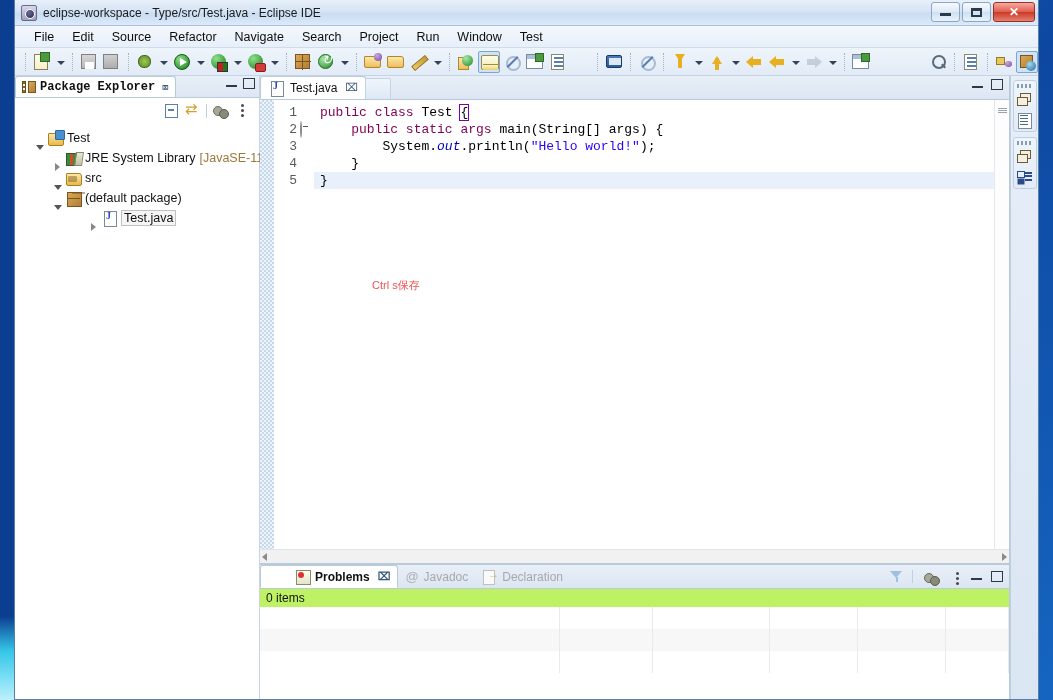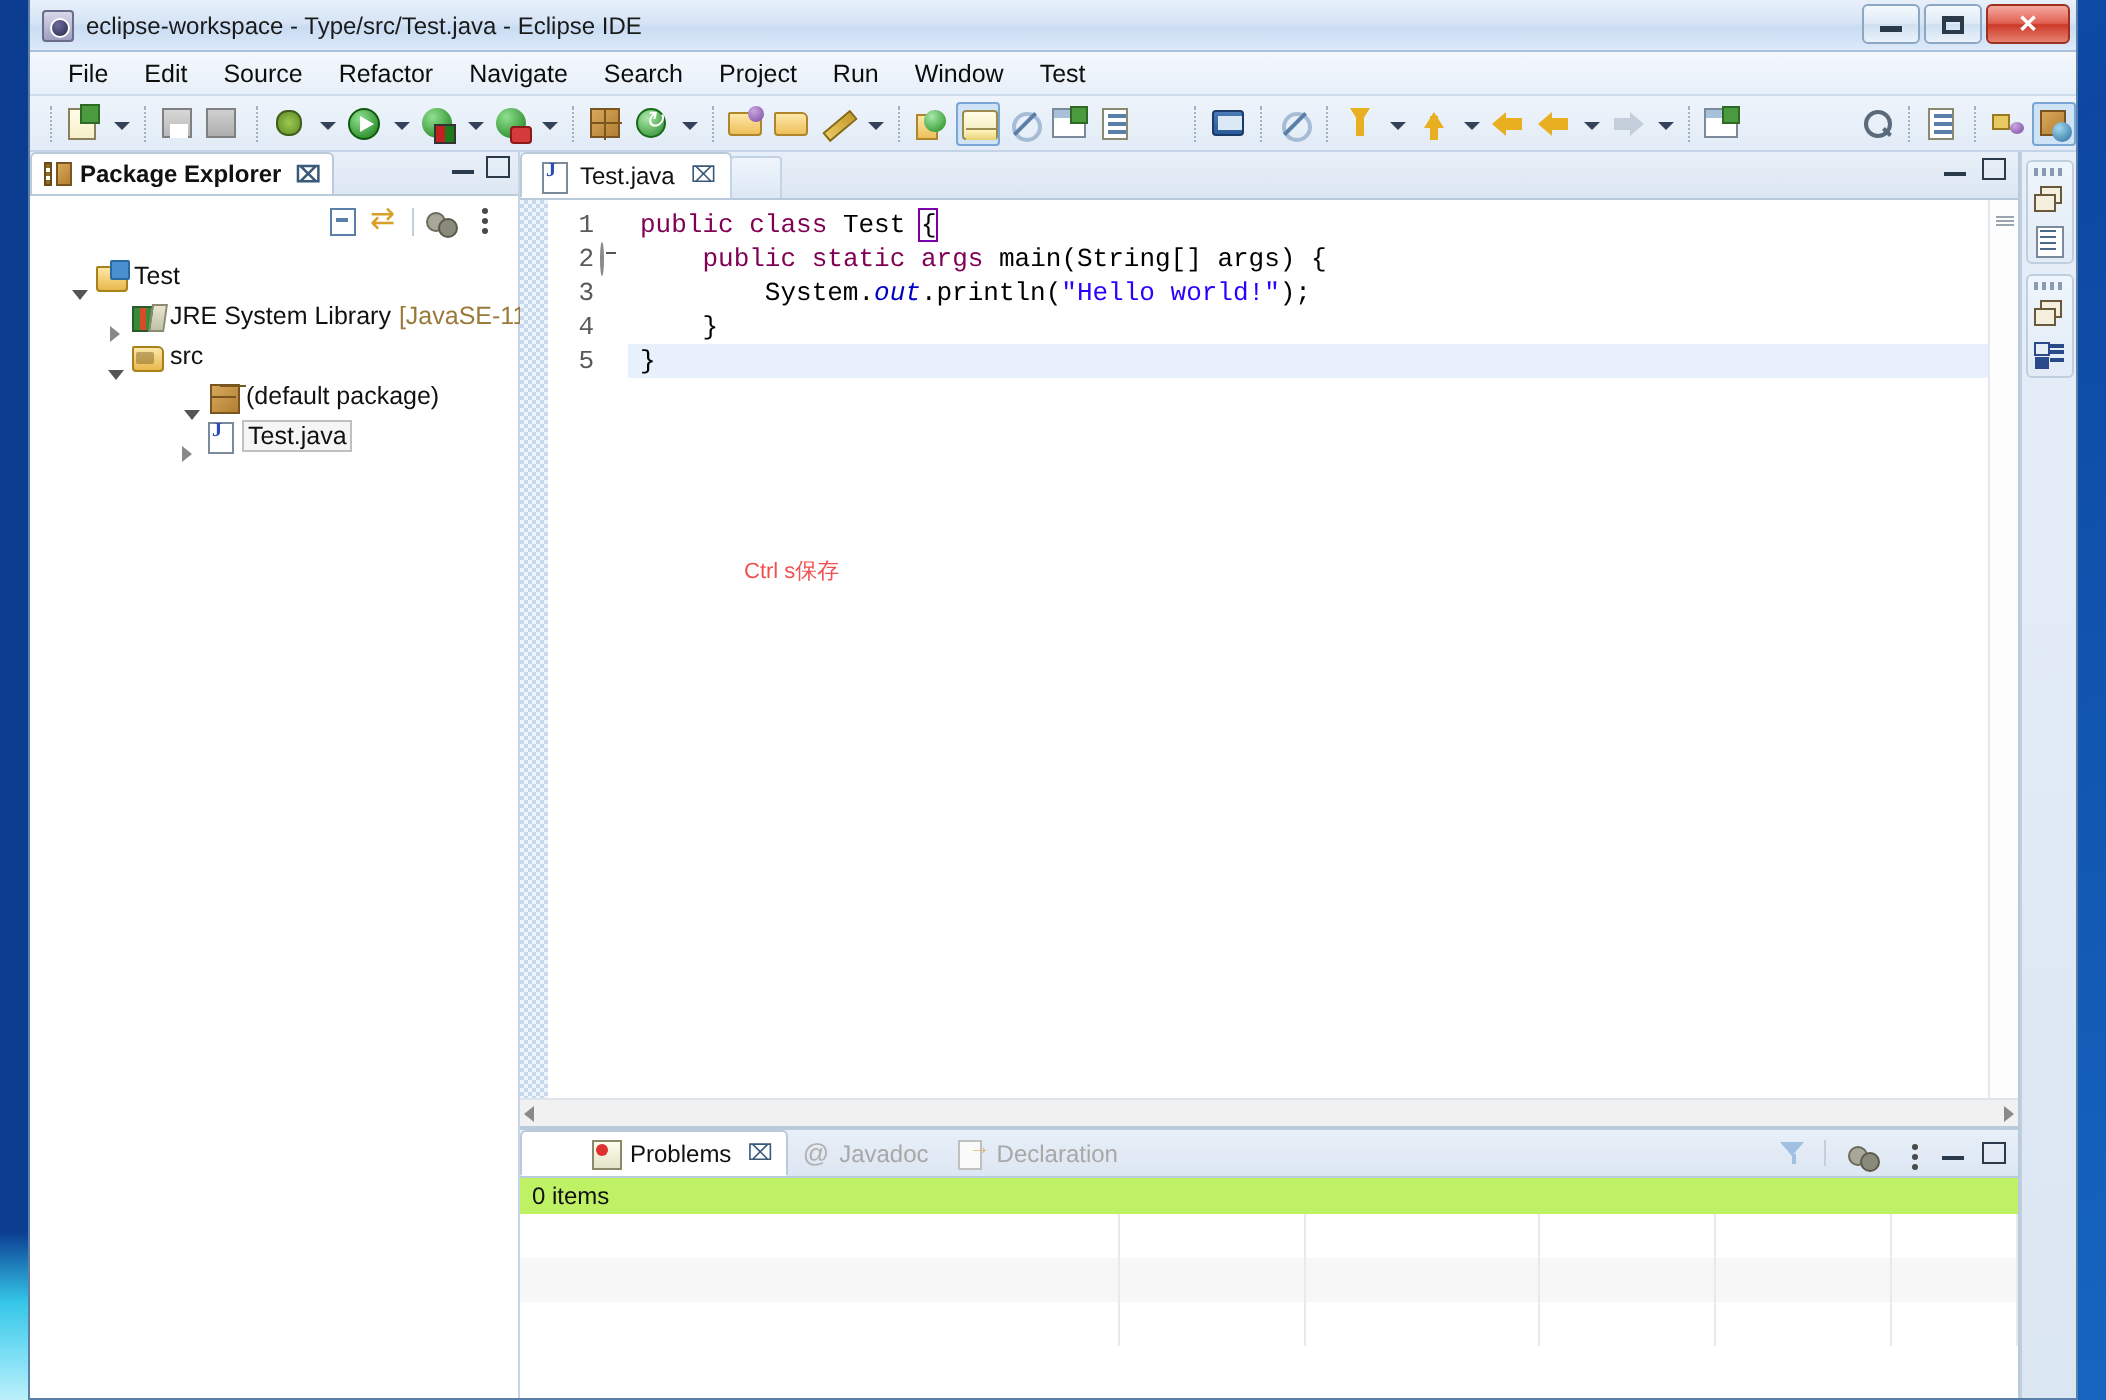--- a/index.html
+++ b/index.html
@@ -215,21 +215,21 @@
     border-bottom:1px solid #b9cada;
     position:relative;
   }
   .view-tab {
     display:flex; align-items:center; gap:4px; height:21px; padding:0 6px;
     background: linear-gradient(180deg,#fdfefe,#eef4fb);
     border:1px solid #b9cada; border-bottom:none;
     border-radius:3px 3px 0 0;
     font-size:12px; color:#111; font-weight:bold;
   }
-  .view-tab.active { background:#fff; }
+  .view-tab.active { background:#fff;font-family:Liberation Mono, monospace; }
   .tab-x { font-size:11px; color:#3a5a7a; margin-left:3px; }
   .view-tb-right { position:absolute; right:4px; top:2px; display:flex; gap:6px; align-items:center;}
   .vt-min { width:11px; height:10px; position:relative;}
   .vt-min::after{content:""; position:absolute; left:0;bottom:2px;width:11px;height:2px;background:#2a3a4a;}
   .vt-max { width:12px; height:11px; border:1.5px solid #2a3a4a; }
   .vt-max::after{content:""; position:absolute; }
   .pkg-toolbar {
     height:26px; display:flex; align-items:center; justify-content:flex-end;
     gap:4px; padding-right:8px; background:#fff;
   }
@@ -336,21 +336,21 @@
   .hs-arrow-r { border-top:4px solid transparent;border-bottom:4px solid transparent;border-left:5px solid #8a8a8a;}
 
   
   .prob-panel { flex:1; display:flex; flex-direction:column; background:#fff;
       border:1px solid #b9cada; border-left:none; border-bottom:none; min-height:0;}
   .prob-tabbar { height:24px; flex:0 0 24px; display:flex; align-items:flex-end; position:relative;
       background: linear-gradient(180deg,#e8eff8,#dce6f2); border-bottom:1px solid #b9cada;}
   .prob-tab { display:flex; align-items:center; gap:5px; height:23px; padding:0 7px;
       font-size:12px; color:#111;}
   .prob-tab.active { background:#fff; border:1px solid #b9cada; border-bottom:1px solid #fff;
-      border-radius:3px 3px 0 0; font-weight:normal;padding-left:34px;}
+      border-radius:3px 3px 0 0; font-weight:bold;padding-left:34px;}
   .prob-tab.inactive { color:#a8a8a8; }
   .pi-prob { width:15px;height:15px; position:relative;}
   .pi-prob::before{content:""; position:absolute; left:1px;top:1px;width:13px;height:13px;
       background:linear-gradient(180deg,#fdfdf0,#e4e4c8); border:1px solid #8a8a6a;}
   .pi-prob::after{content:""; position:absolute; left:3px;top:3px;width:6px;height:6px;border-radius:50%;
       background:#e03030;}
   .pi-javadoc { font-size:13px; color:#b0b0b0; }
   .pi-decl { width:15px;height:14px; position:relative;}
   .pi-decl::before{content:""; position:absolute; left:1px;top:0px;width:10px;height:13px;
       background:#fafafa; border:1px solid #c0c0c0;}
@@ -588,21 +588,21 @@
           <span class="tw right"></span>
           <span class="tree-ic ti-jre"></span>
           <span class="tree-lbl">JRE System Library</span>
           <span class="tree-lbl dim" style="margin-left:4px">[JavaSE-11]</span>
         </div>
         <div class="tree-row" style="padding-left:36px">
           <span class="tw down"></span>
           <span class="tree-ic ti-src"></span>
           <span class="tree-lbl">src</span>
         </div>
-        <div class="tree-row" style="padding-left:74px">
+        <div class="tree-row" style="padding-left:36px">
           <span class="tw down"></span>
           <span class="tree-ic ti-pkg"></span>
           <span class="tree-lbl">(default package)</span>
         </div>
         <div class="tree-row selected-outline" style="padding-left:72px">
           <span class="tw right"></span>
           <span class="tree-ic ti-java"></span>
           <span class="tree-lbl">Test.java</span>
         </div>
       </div>

